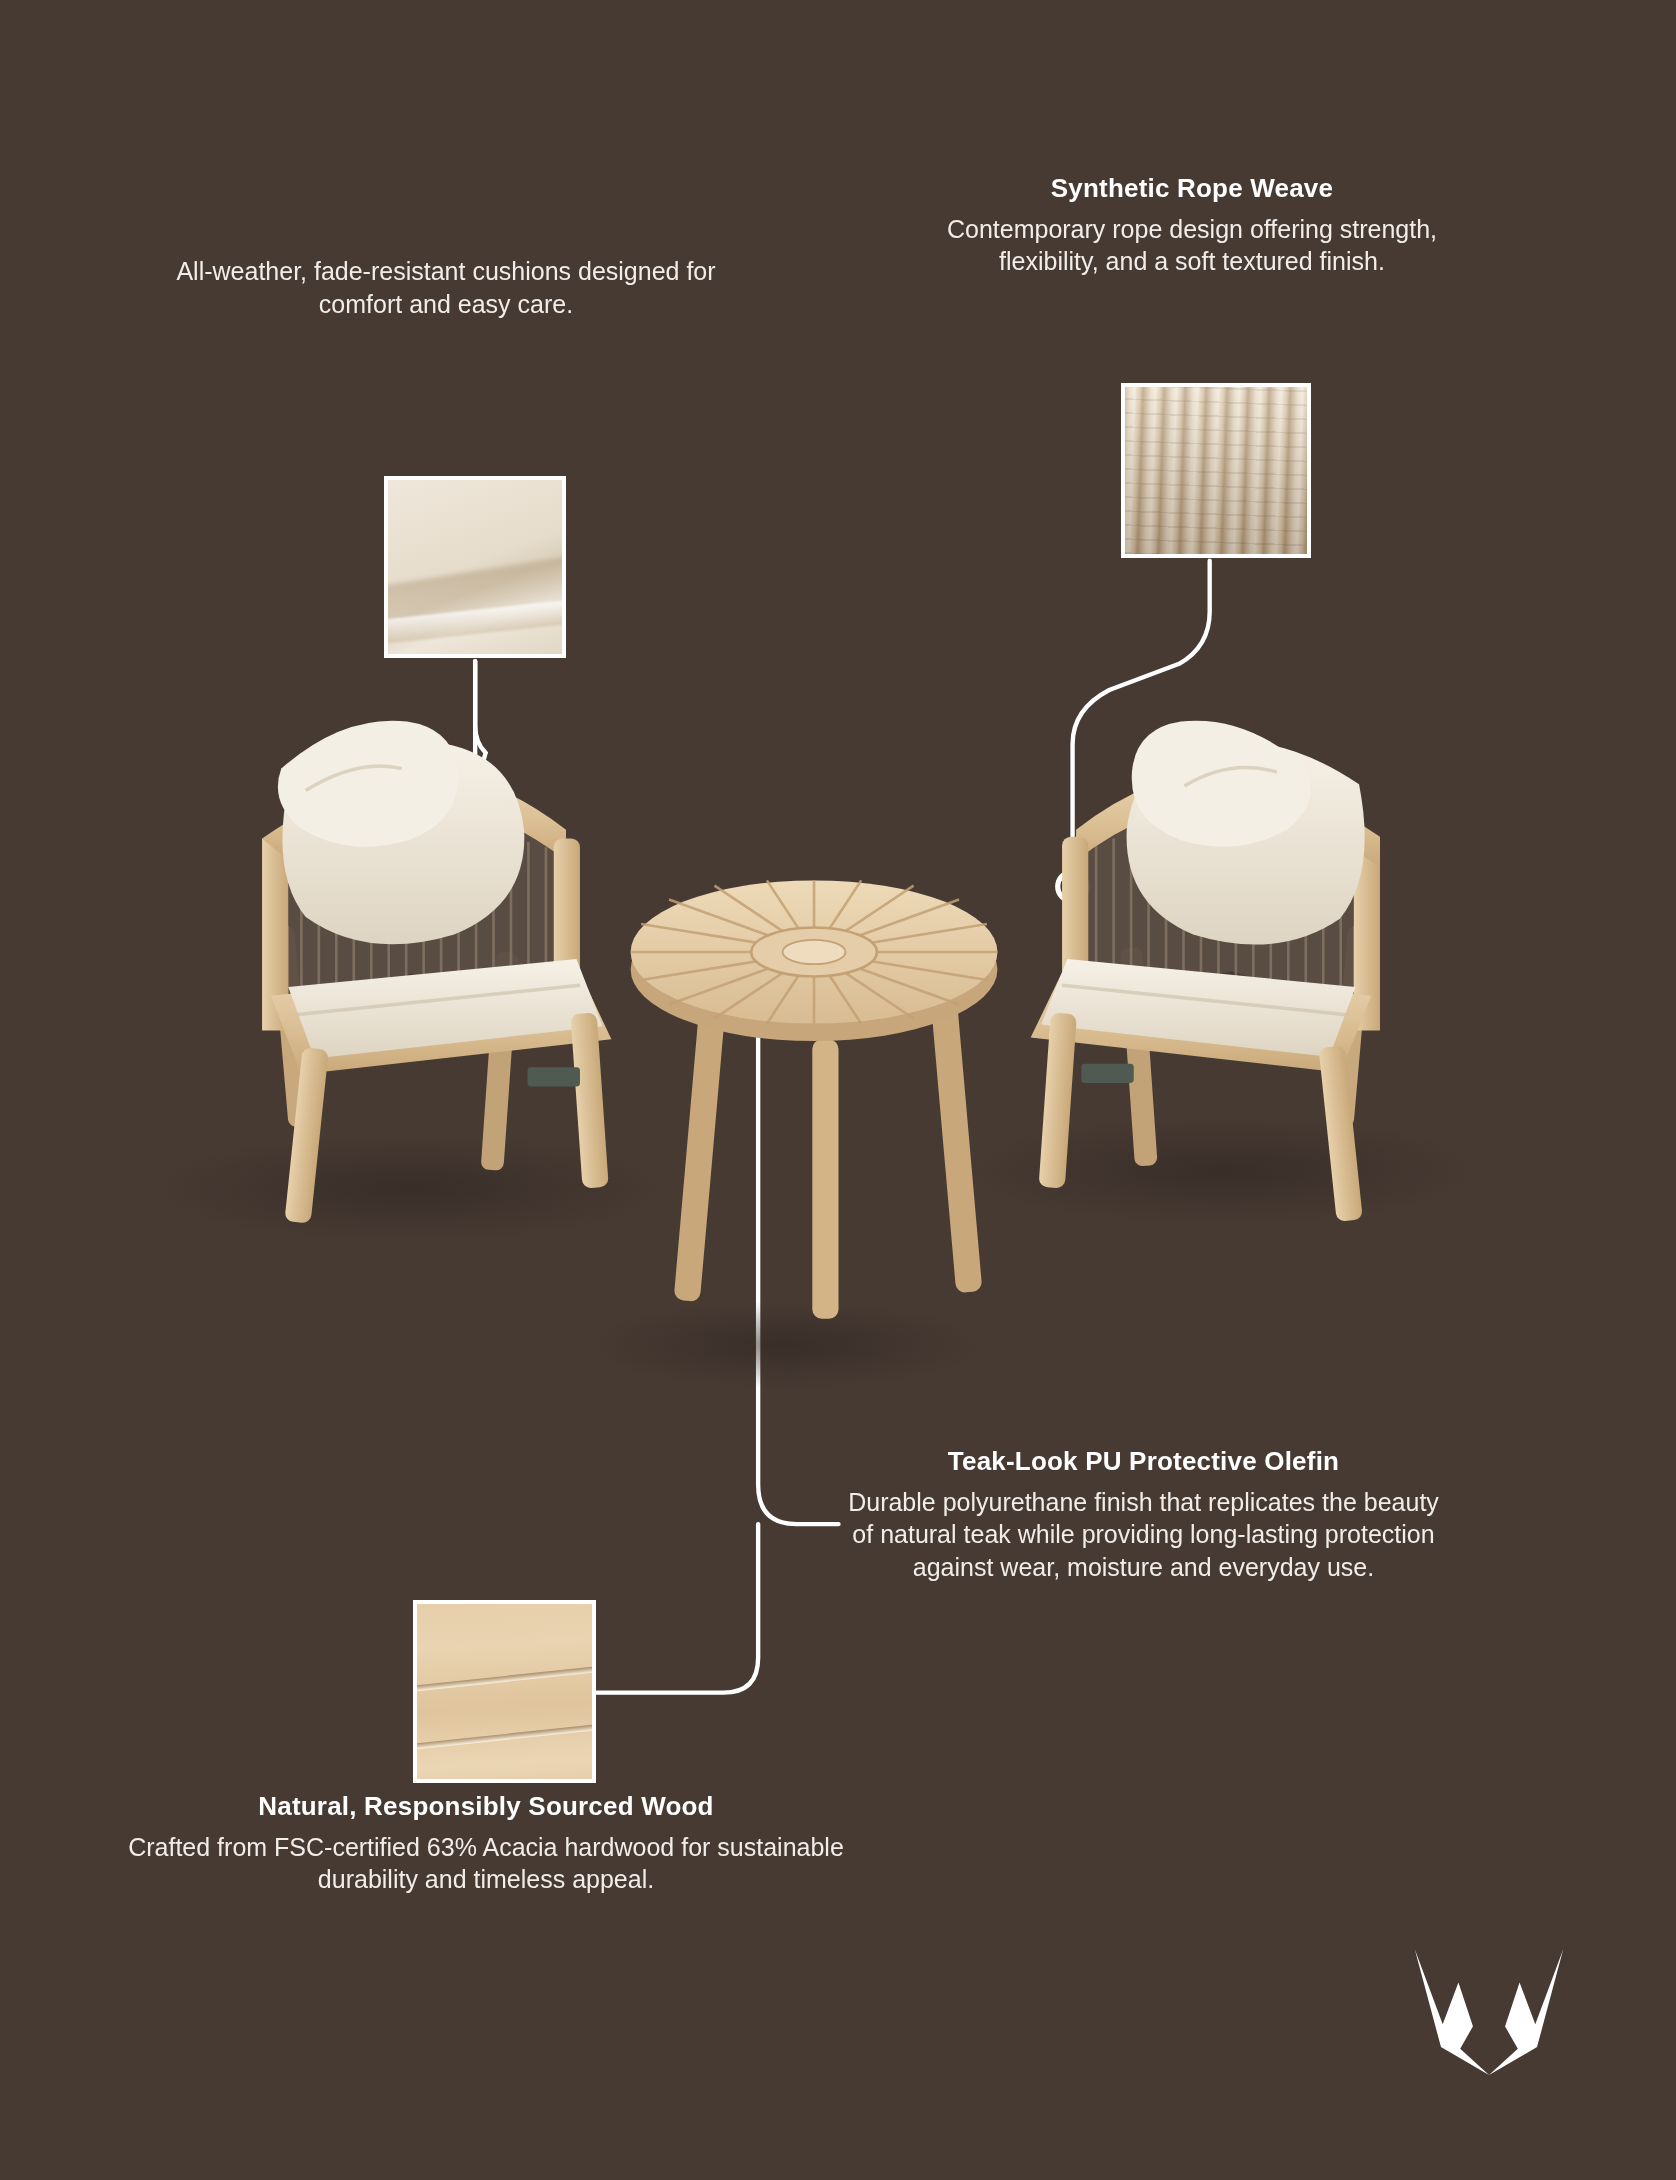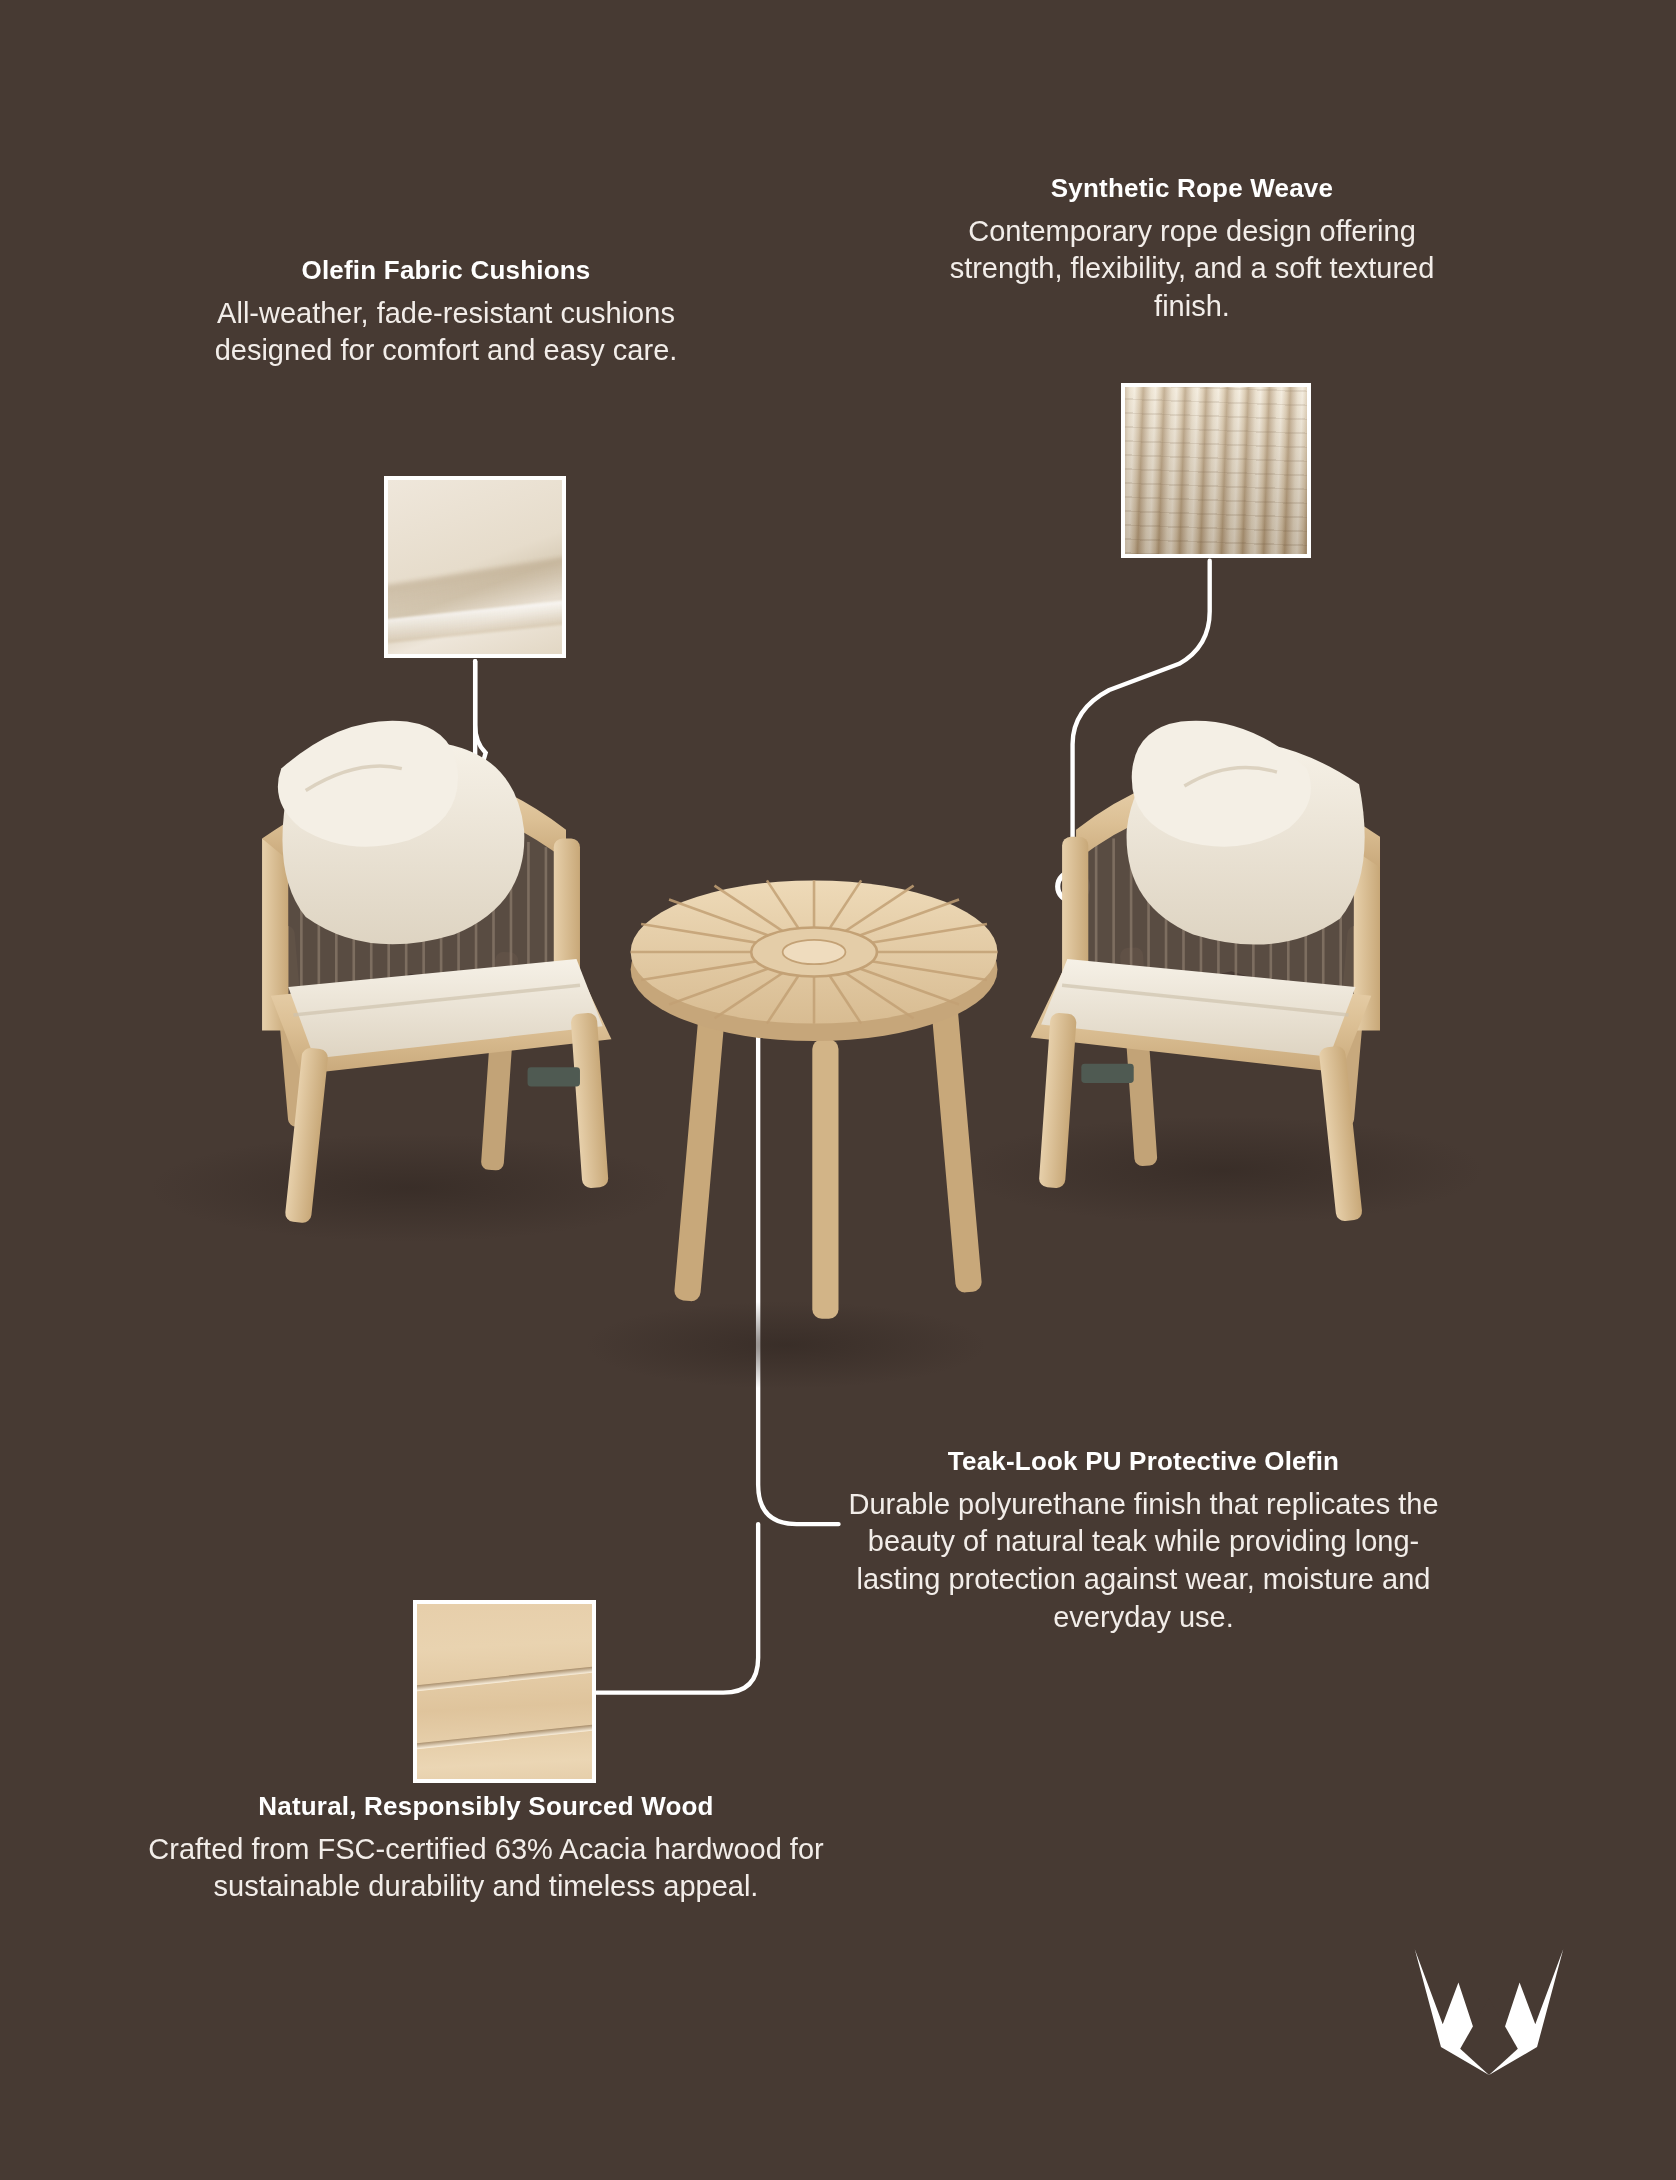--- a/index.html
+++ b/index.html
@@ -20,21 +20,21 @@
   
   .callout { position: absolute; text-align: center; color: #FFFFFF; }
   .callout .title {
     font-size: 26px;
     font-weight: bold;
     letter-spacing: 0.2px;
     margin-bottom: 8.7px;
     color: #FFFFFF;
   }
   .callout .body {
-    font-size: 29px;
+    font-size: 25px;
     line-height: 1.30;
     color: #F2EDE9;
     font-weight: 400;
   }
 
   #callout-cushions { left: 175px; top: 255px; width: 542px; }
   #callout-rope     { left: 943px; top: 157px; width: 498px; margin-top: 16px; }
   #callout-coating  { left: 838px; top: 1446px; width: 611px; }
   #callout-wood     { left: 128px; top: 1791px; width: 716px; }
 
@@ -294,21 +294,20 @@
     <div class="rope-shade"></div>
   </div>
 
   <div class="swatch" id="swatch-wood">
     <div class="wood-fill"></div>
     <div class="wood-groove g1"></div>
     <div class="wood-groove g2"></div>
   </div>
 
   <div class="callout" id="callout-cushions">
-    <div class="title">Olefin Fabric Cushions</div>
     <div class="body">All-weather, fade-resistant cushions designed for comfort and easy care.</div>
   </div>
 
   <div class="callout" id="callout-rope">
     <div class="title">Synthetic Rope Weave</div>
     <div class="body">Contemporary rope design offering strength, flexibility, and a soft textured finish.</div>
   </div>
 
   <div class="callout" id="callout-coating">
     <div class="title">Teak-Look PU Protective Olefin</div>

